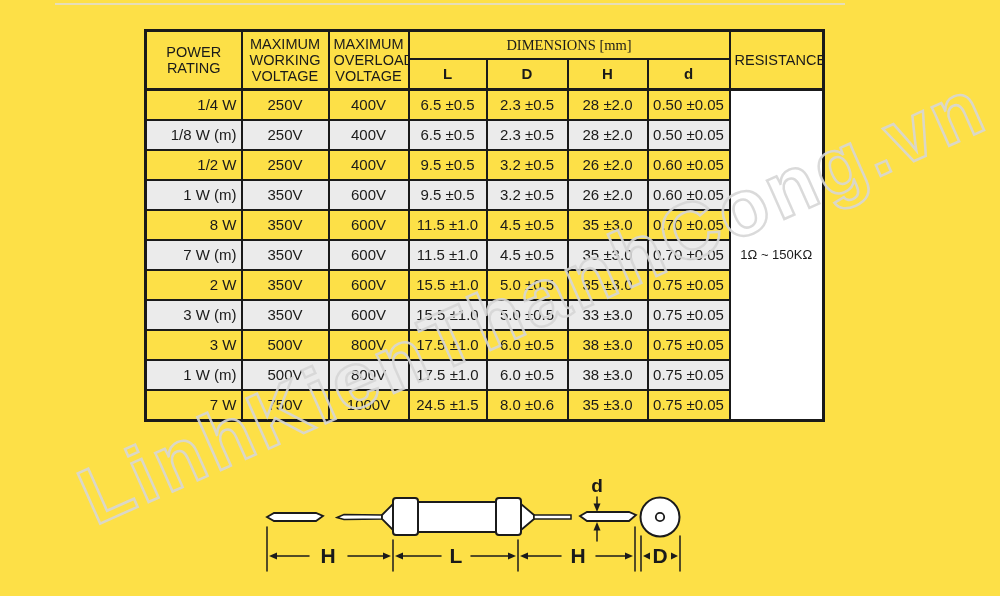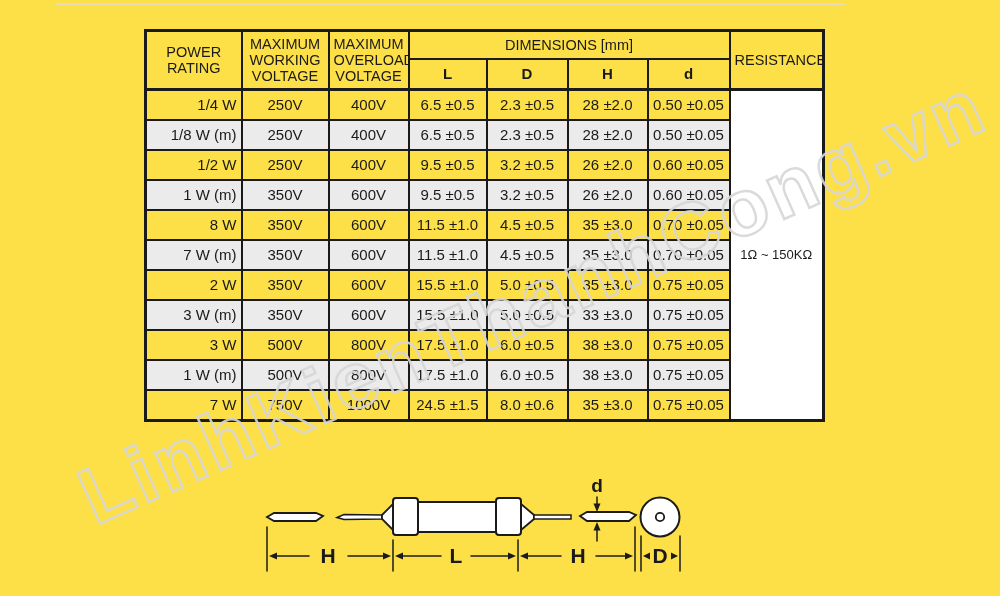--- a/index.html
+++ b/index.html
@@ -65,21 +65,21 @@
     <thead>
       <tr>
         <th rowspan="2">POWER
 RATING</th>
         <th rowspan="2">MAXIMUM
 WORKING
 VOLTAGE</th>
         <th rowspan="2">MAXIMUM
 OVERLOAD
 VOLTAGE</th>
-        <th colspan="4" style="font-weight:normal;">DIMENSIONS [mm]</th>
+        <th colspan="4" style="font-weight:normal;font-family:Liberation Serif, serif;">DIMENSIONS [mm]</th>
         <th rowspan="2">RESISTANCE</th>
       </tr>
       <tr>
         <th>L</th>
         <th>D</th>
         <th>H</th>
         <th>d</th>
       </tr>
     </thead>
     <tbody>

